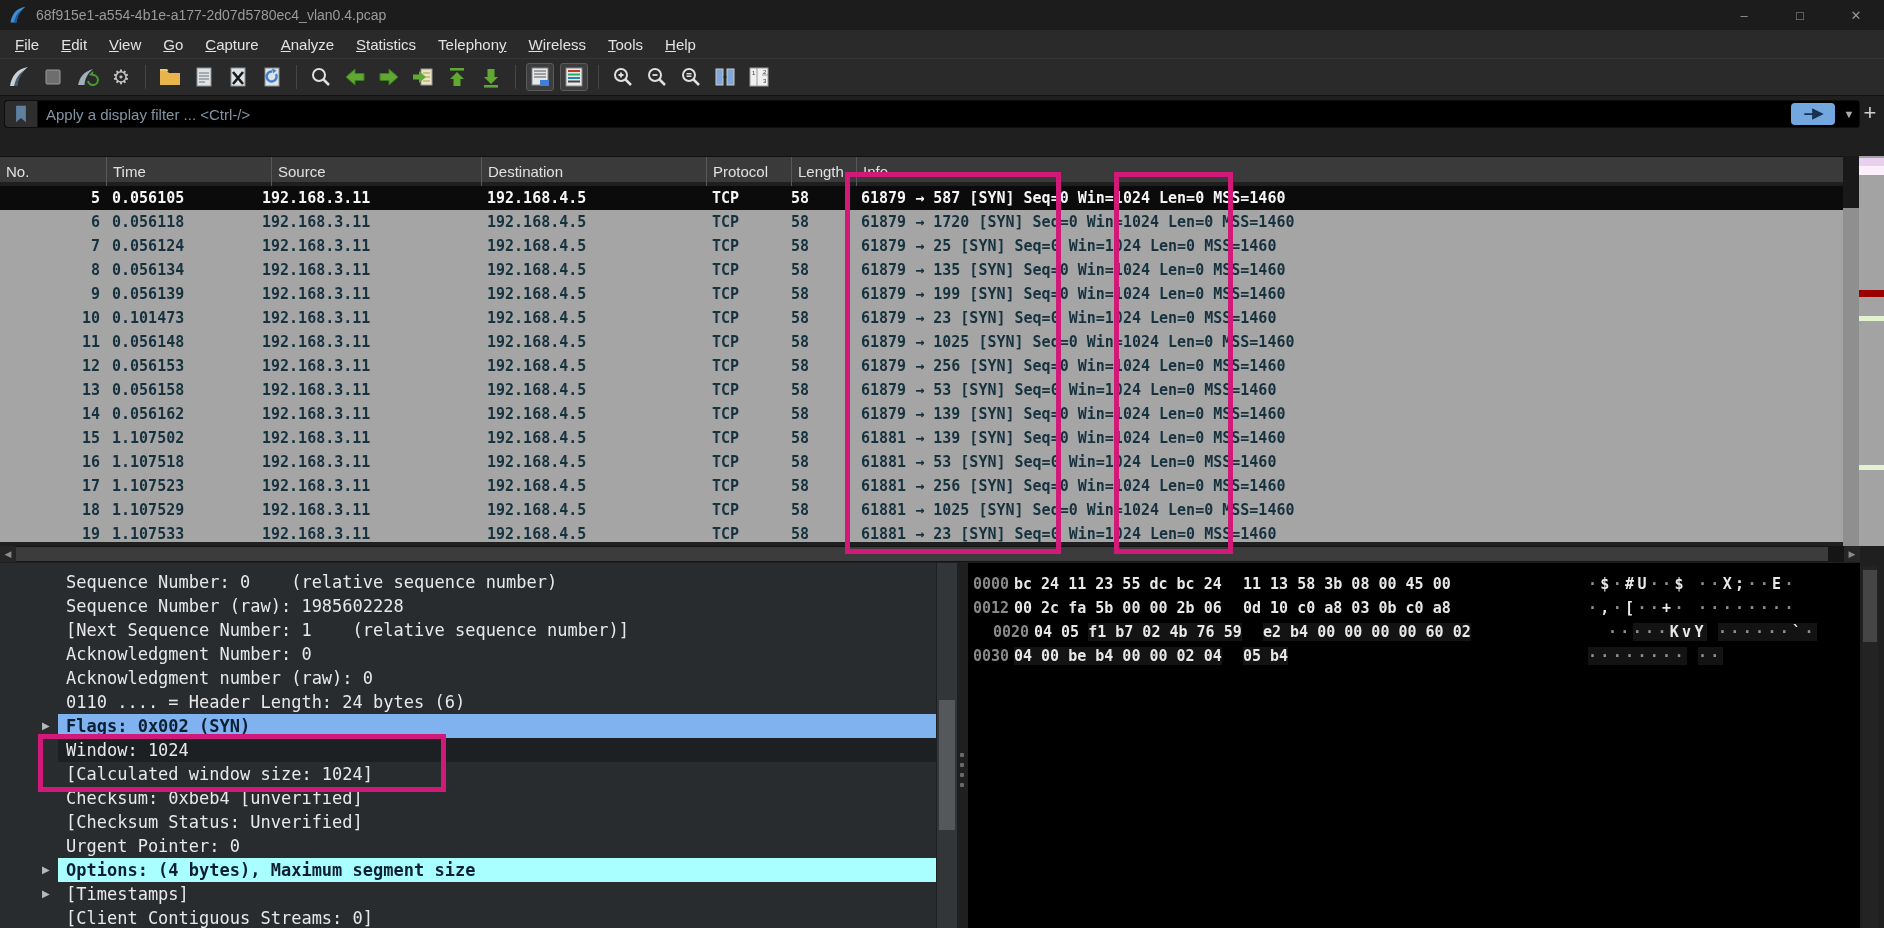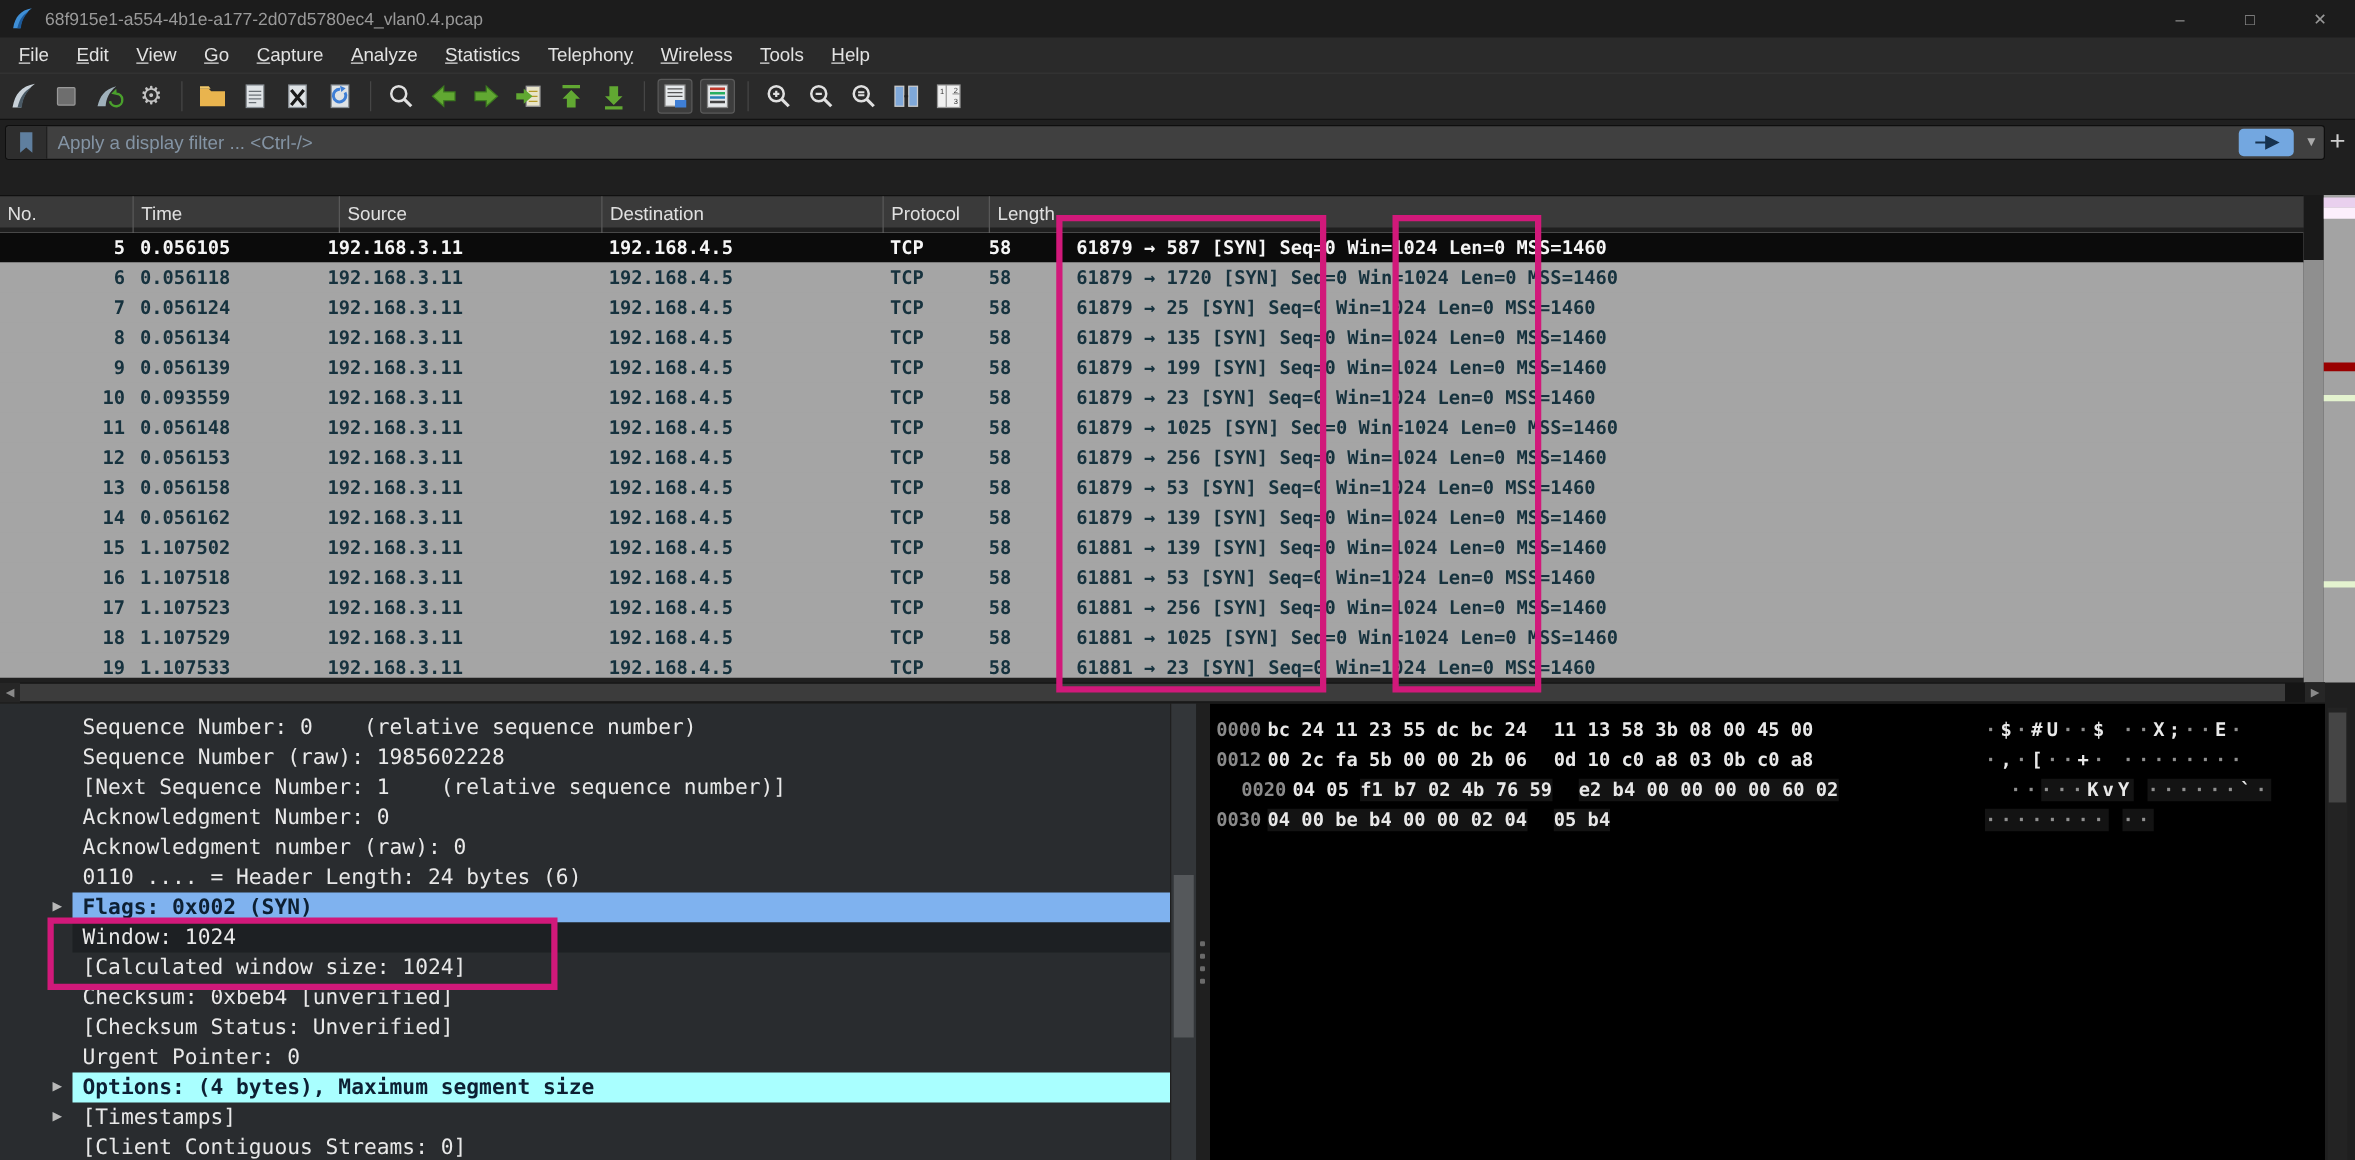--- a/index.html
+++ b/index.html
@@ -21,21 +21,21 @@
   
   .toolbar{position:absolute;left:0;top:58px;width:1884px;height:38px;background:#2a2a2a;border-top:1px solid #363636;border-bottom:1px solid #121212;box-sizing:border-box;display:flex;align-items:center;padding-left:5px;gap:6px}
   .tbtn{width:28px;height:28px;display:flex;align-items:center;justify-content:center}
   .tbtn svg{width:24px;height:24px}
   .tbtn.pressed{background:#3d3d3d;border:1px solid #5a5a5a;border-radius:3px;box-sizing:border-box}
   .tsep{width:1px;height:24px;background:#464646;margin:0 4px}
   .gchar{font-size:20px;color:#c2c2c2;line-height:1}
 
   
   .filterwrap{position:absolute;left:0;top:96px;width:1884px;height:36px;background:#1f1f1f}
-  .finput{position:absolute;left:4px;top:4px;width:1856px;height:28px;background:#404040;border:1px solid #0e0e0e;border-radius:3px;box-sizing:border-box;display:flex;align-items:center}
+  .finput{position:absolute;left:4px;top:4px;width:1856px;height:28px;background:#000000;border:1px solid #0e0e0e;border-radius:3px;box-sizing:border-box;display:flex;align-items:center}
   .fbookmark{width:32px;height:26px;background:#2e2e2e;border-right:1px solid #151515;border-radius:3px 0 0 3px;display:flex;align-items:center;justify-content:center}
   .finput input{flex:1;background:transparent;border:none;outline:none;color:#cfd8e0;font-size:15px;padding-left:8px;font-family:"Liberation Sans",sans-serif}
   .finput input::placeholder{color:#8494a4}
   .applybtn{width:44px;height:22px;background:#73a7e0;border-radius:4px;display:flex;align-items:center;justify-content:center;margin-right:4px}
   .fcaret{width:20px;color:#aaaaaa;font-size:11px;text-align:center}
   .fplus{position:absolute;right:4px;top:2px;width:20px;height:30px;color:#cfcfcf;font-size:22px;line-height:30px;text-align:center}
 
   
   .lheader{position:absolute;left:0;top:156px;width:1884px;height:26px;background:#3a3a3a;border-top:1px solid #101010;box-sizing:border-box}
   .hcol{position:absolute;top:0;height:30px;line-height:30px;font-size:15px;color:#e0e0e0;padding-left:6px;border-left:1px solid #585858;box-sizing:border-box}
@@ -295,20 +295,21 @@
     <div class="fplus">+</div>
   </div>
 
   <div class="lheader">
     <div class="hcol first" style="left:0;width:106px"><span>No.</span></div>
     <div class="hcol" style="left:106px;width:151px"><span>Time</span></div>
     <div class="hcol" style="left:271px;width:224px"><span>Source</span></div>
     <div class="hcol" style="left:481px;width:225px"><span>Destination</span></div>
     <div class="hcol" style="left:706px;width:85px"><span>Protocol</span></div>
     <div class="hcol" style="left:791px;width:65px"><span>Length</span></div>
+    <div class="hcol" style="left:856px;width:1028px"><span>Info</span></div>
   </div>
 
   <div class="rowsclip" id="rows">
       <div class="prow sel" style="top: 0px;">
         <span class="c-no">5</span>
         <span class="c-time">0.056105</span>
         <span class="c-src">192.168.3.11</span>
         <span class="c-dst">192.168.4.5</span>
         <span class="c-proto">TCP</span>
         <span class="c-len">58</span>
@@ -345,21 +346,21 @@
         <span class="c-no">9</span>
         <span class="c-time">0.056139</span>
         <span class="c-src">192.168.3.11</span>
         <span class="c-dst">192.168.4.5</span>
         <span class="c-proto">TCP</span>
         <span class="c-len">58</span>
         <span class="c-info">61879 → 199 [SYN] Seq=0 Win=1024 Len=0 MSS=1460</span>
       </div>
       <div class="prow" style="top: 120px;">
         <span class="c-no">10</span>
-        <span class="c-time">0.093559</span>
+        <span class="c-time">0.101473</span>
         <span class="c-src">192.168.3.11</span>
         <span class="c-dst">192.168.4.5</span>
         <span class="c-proto">TCP</span>
         <span class="c-len">58</span>
         <span class="c-info">61879 → 23 [SYN] Seq=0 Win=1024 Len=0 MSS=1460</span>
       </div>
       <div class="prow" style="top: 144px;">
         <span class="c-no">11</span>
         <span class="c-time">0.056148</span>
         <span class="c-src">192.168.3.11</span>

